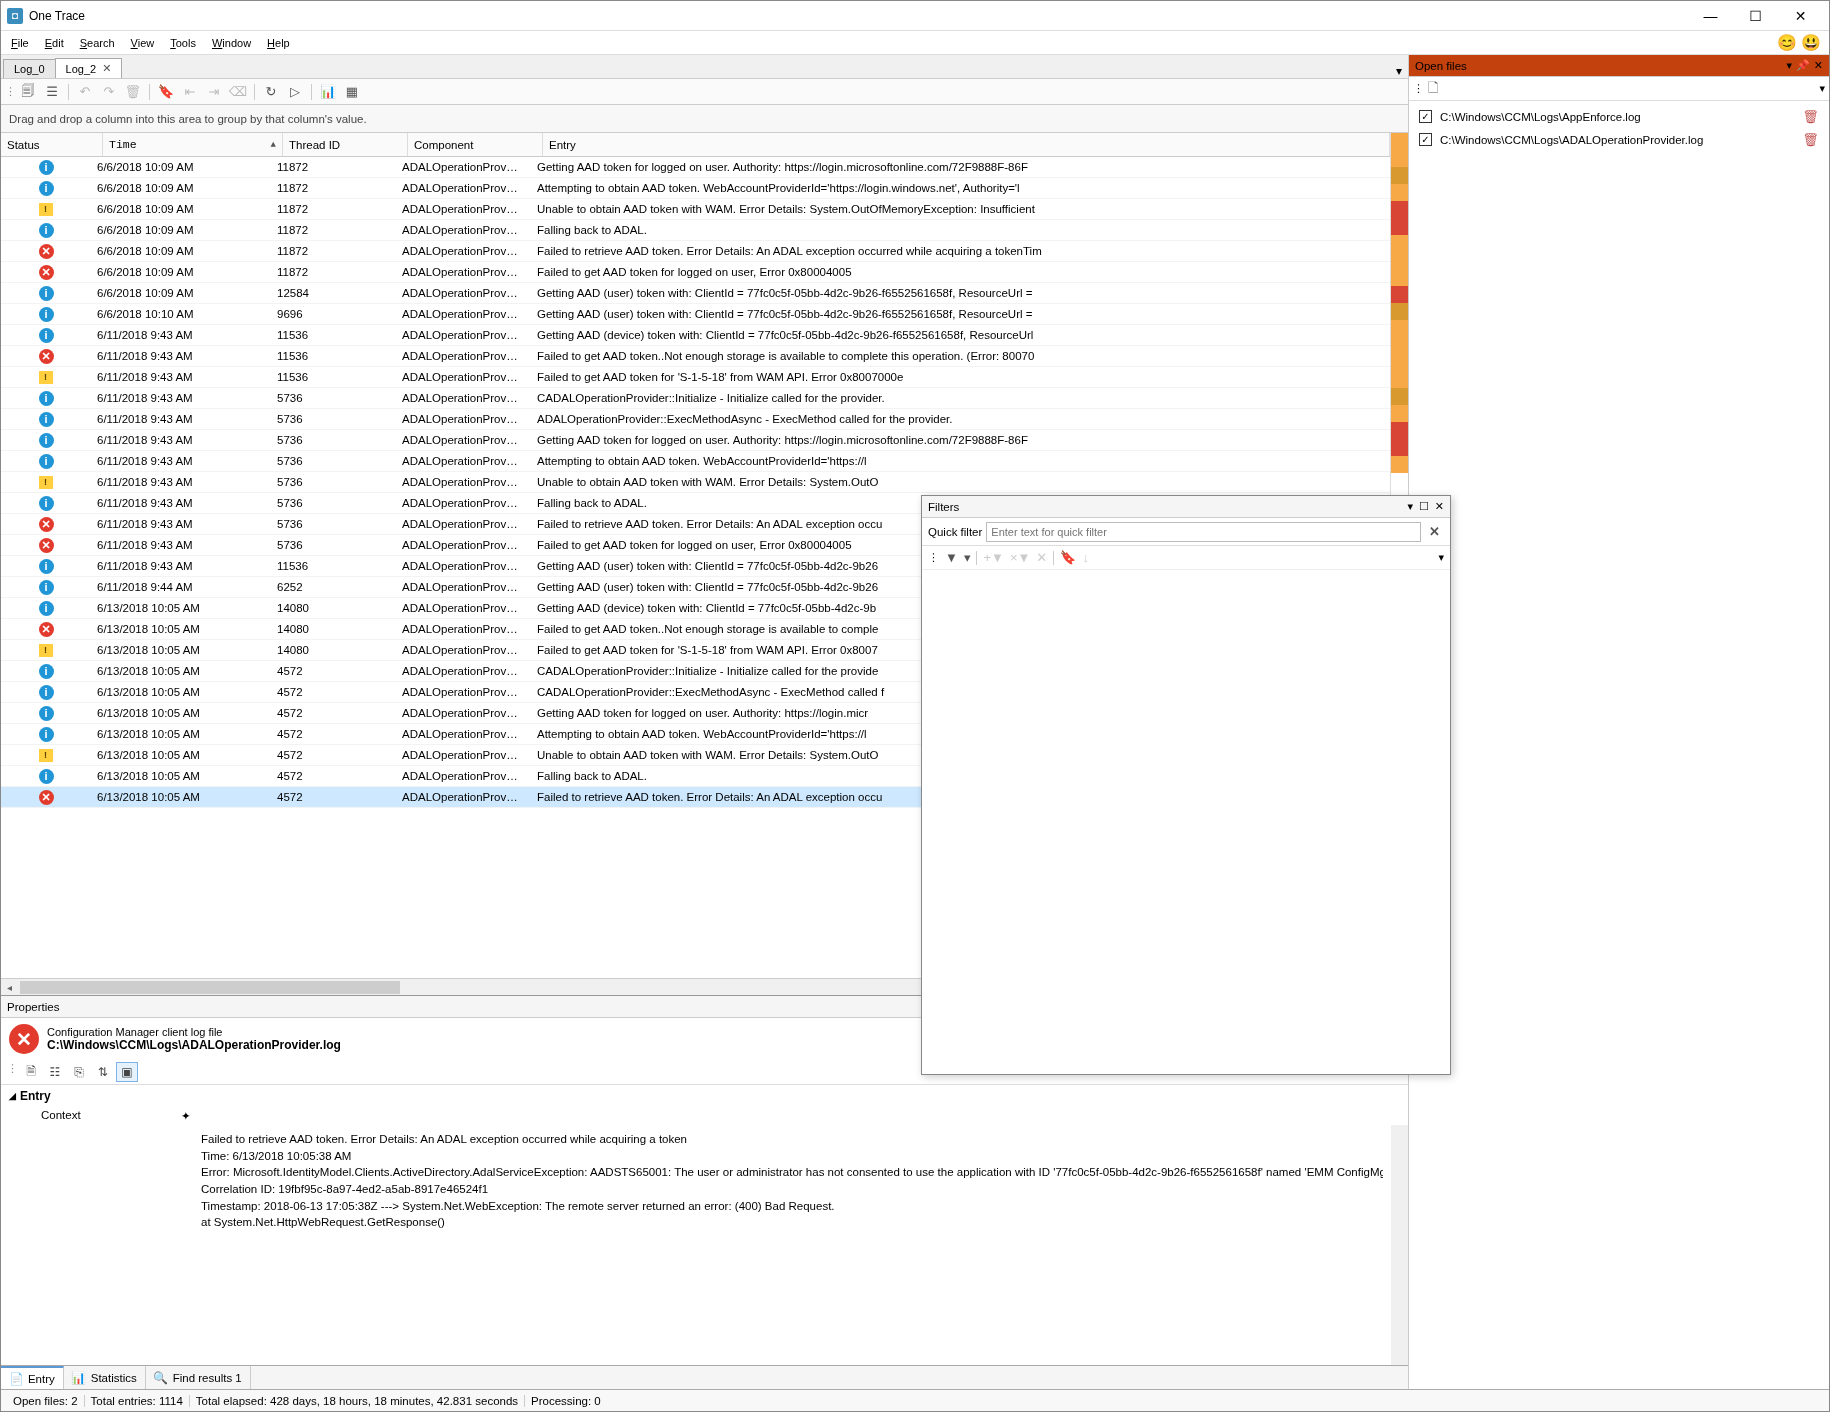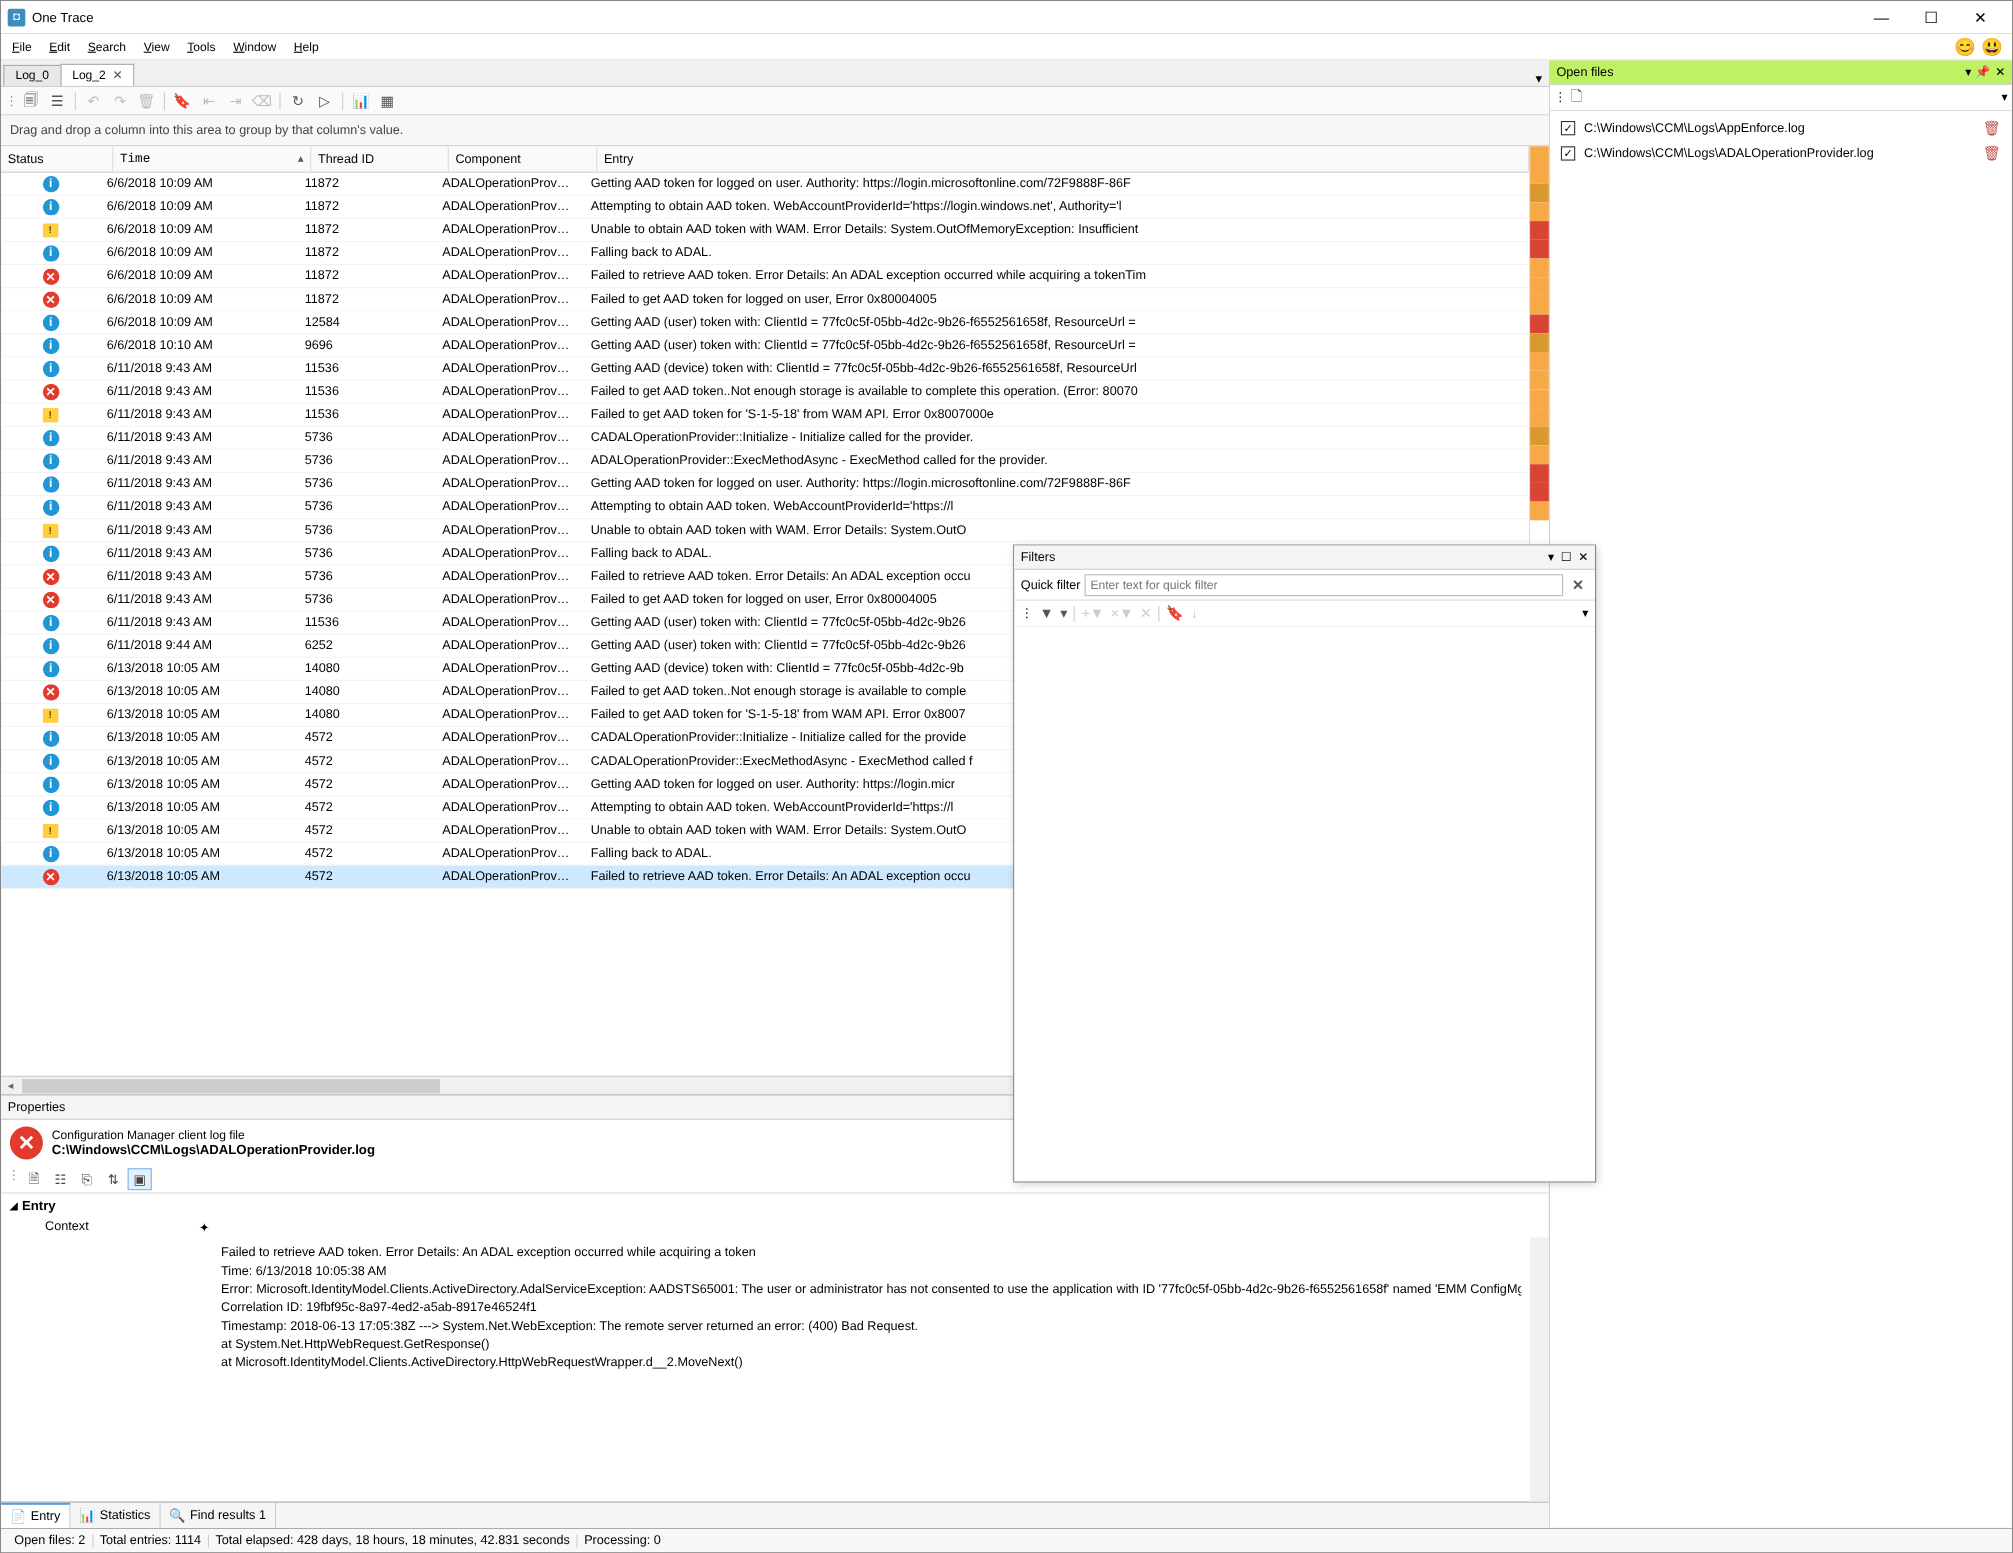--- a/index.html
+++ b/index.html
@@ -107,21 +107,21 @@
 .btab { display: flex; align-items: center; gap: 4px; padding: 0 8px; border-right: 1px solid #ccc; font-size: 11.5px; }
 .btab.active { background: #fff; border-top: 2px solid #5a99d4; }
 .btab .bi { font-size: 12px; }
 
 
 .statusbar { display: flex; height: 22px; align-items: center; padding: 0 6px; border-top: 1px solid #aaa; font-size: 11.5px; background: #f8f8f8; }
 .statusbar .sseg { padding: 0 6px; border-right: 1px solid #ccc; }
 .statusbar .sseg:last-child { border-right: none; }
 
 
-.openfiles .shdr { display: flex; align-items: center; height: 22px; padding: 0 6px; background: #bef264; border-bottom: 1px solid #ccc; font-size: 11.5px; }
+.openfiles .shdr { display: flex; align-items: center; height: 22px; padding: 0 6px; background: #c2410c; border-bottom: 1px solid #ccc; font-size: 11.5px; }
 .openfiles .shdr .pin { margin-left: auto; display: flex; gap: 4px; font-size: 11px; }
 .oftool { display: flex; align-items: center; height: 24px; padding: 0 4px; gap: 4px; border-bottom: 1px solid #ddd; }
 .oflist { padding: 4px; }
 .ofrow { display: flex; align-items: center; gap: 8px; padding: 4px 6px; font-size: 11.5px; }
 .ofrow .cb { width: 13px; height: 13px; border: 1px solid #333; display: inline-flex; align-items: center; justify-content: center; font-size: 10px; }
 .ofrow .path { flex: 1; }
 .ofrow .delico { font-size: 13px; color: #c0504d; }
 
 
 .filters-win { position: absolute; top: 440px; left: 920px; width: 530px; height: 580px; background: #fff; border: 1px solid #888; box-shadow: 2px 2px 8px rgba(0,0,0,0.2); display: flex; flex-direction: column; }
@@ -556,21 +556,20 @@
             <span class="lbl">Context</span>
             <span>✦</span>
           </div>
         <div class="body noover" id="propsbody">
             <div class="noover">Failed to retrieve AAD token. Error Details: An ADAL exception occurred while acquiring a token</div>
             <div class="noover">Time: 6/13/2018 10:05:38 AM</div>
             <div class="noover">Error: Microsoft.IdentityModel.Clients.ActiveDirectory.AdalServiceException: AADSTS65001: The user or administrator has not consented to use the application with ID '77fc0c5f-05bb-4d2c-9b26-f6552561658f' named 'EMM ConfigMgr Na</div>
             <div class="noover">Correlation ID: 19fbf95c-8a97-4ed2-a5ab-8917e46524f1</div>
             <div class="noover">Timestamp: 2018-06-13 17:05:38Z ---&gt; System.Net.WebException: The remote server returned an error: (400) Bad Request.</div>
             <div class="noover">   at System.Net.HttpWebRequest.GetResponse()</div>
-            <div class="noover">   at Microsoft.IdentityModel.Clients.ActiveDirectory.HttpWebRequestWrapper.<getresponsesyncorasync>d__2.MoveNext()</getresponsesyncorasync></div>
           </div>
       </div>
 
       <div class="btabs">
         <div class="btab active">
             <span class="bi">📄</span>
             <span>Entry</span>
           </div>
         <div class="btab">
             <span class="bi">📊</span>

